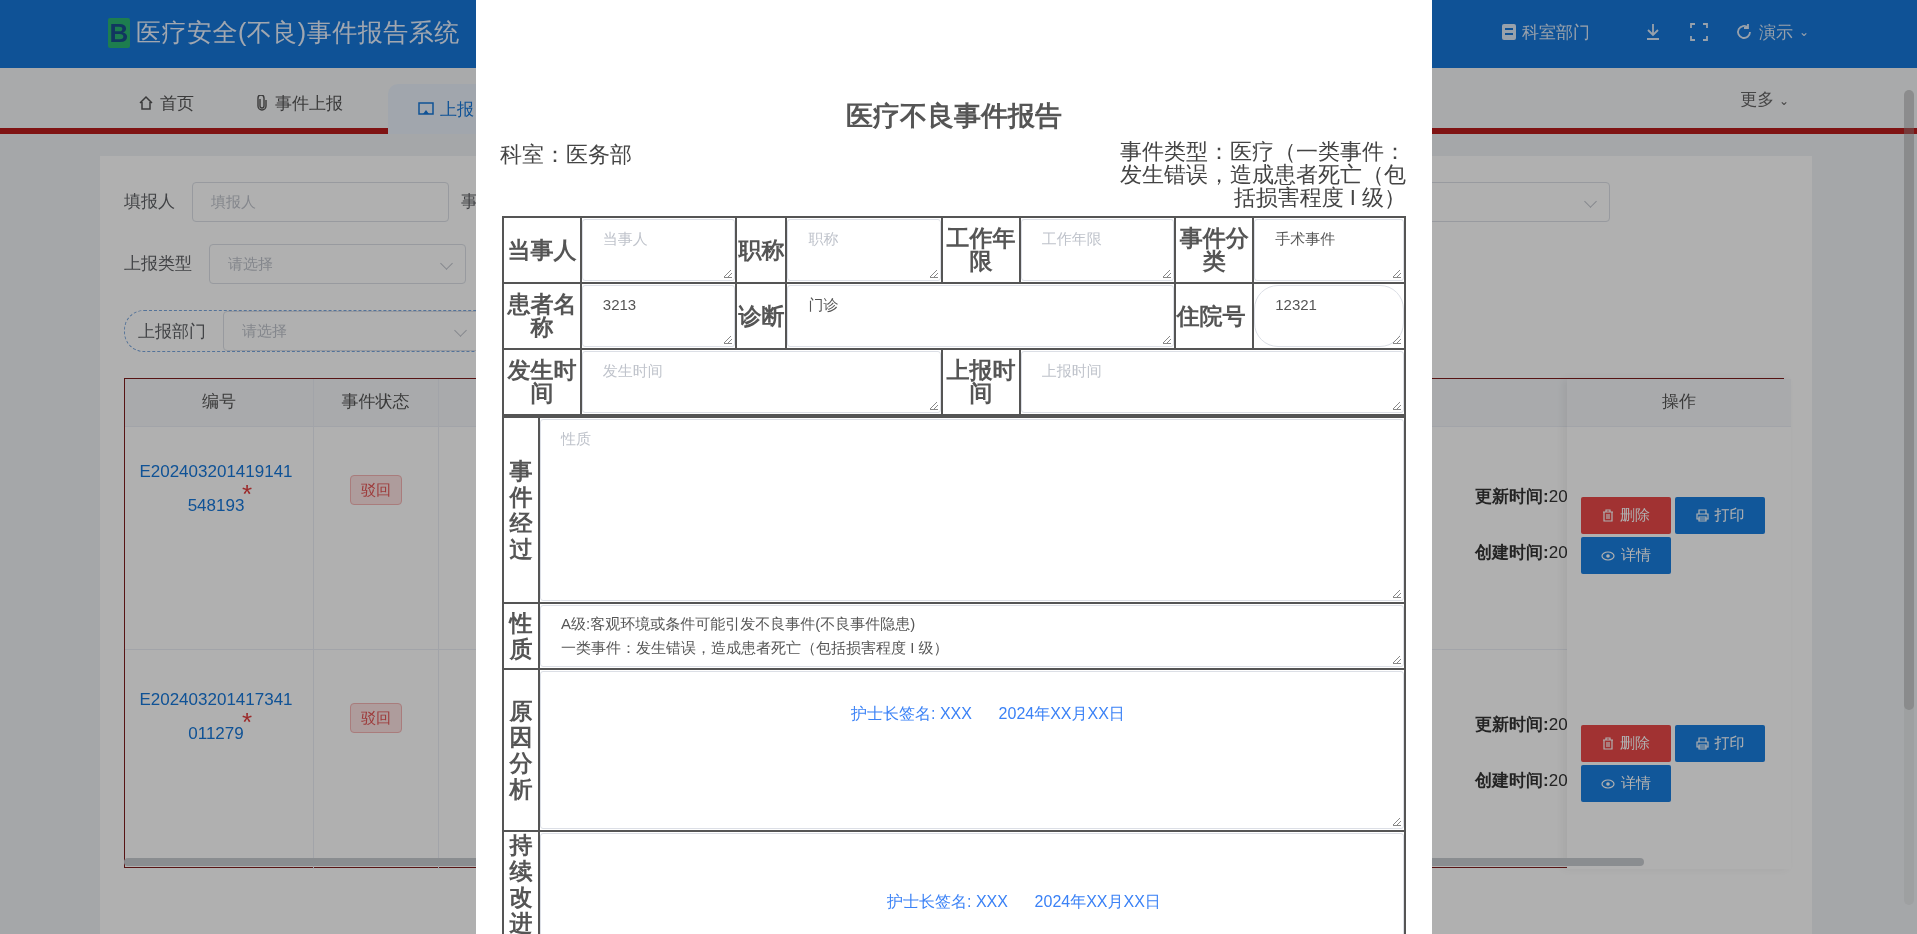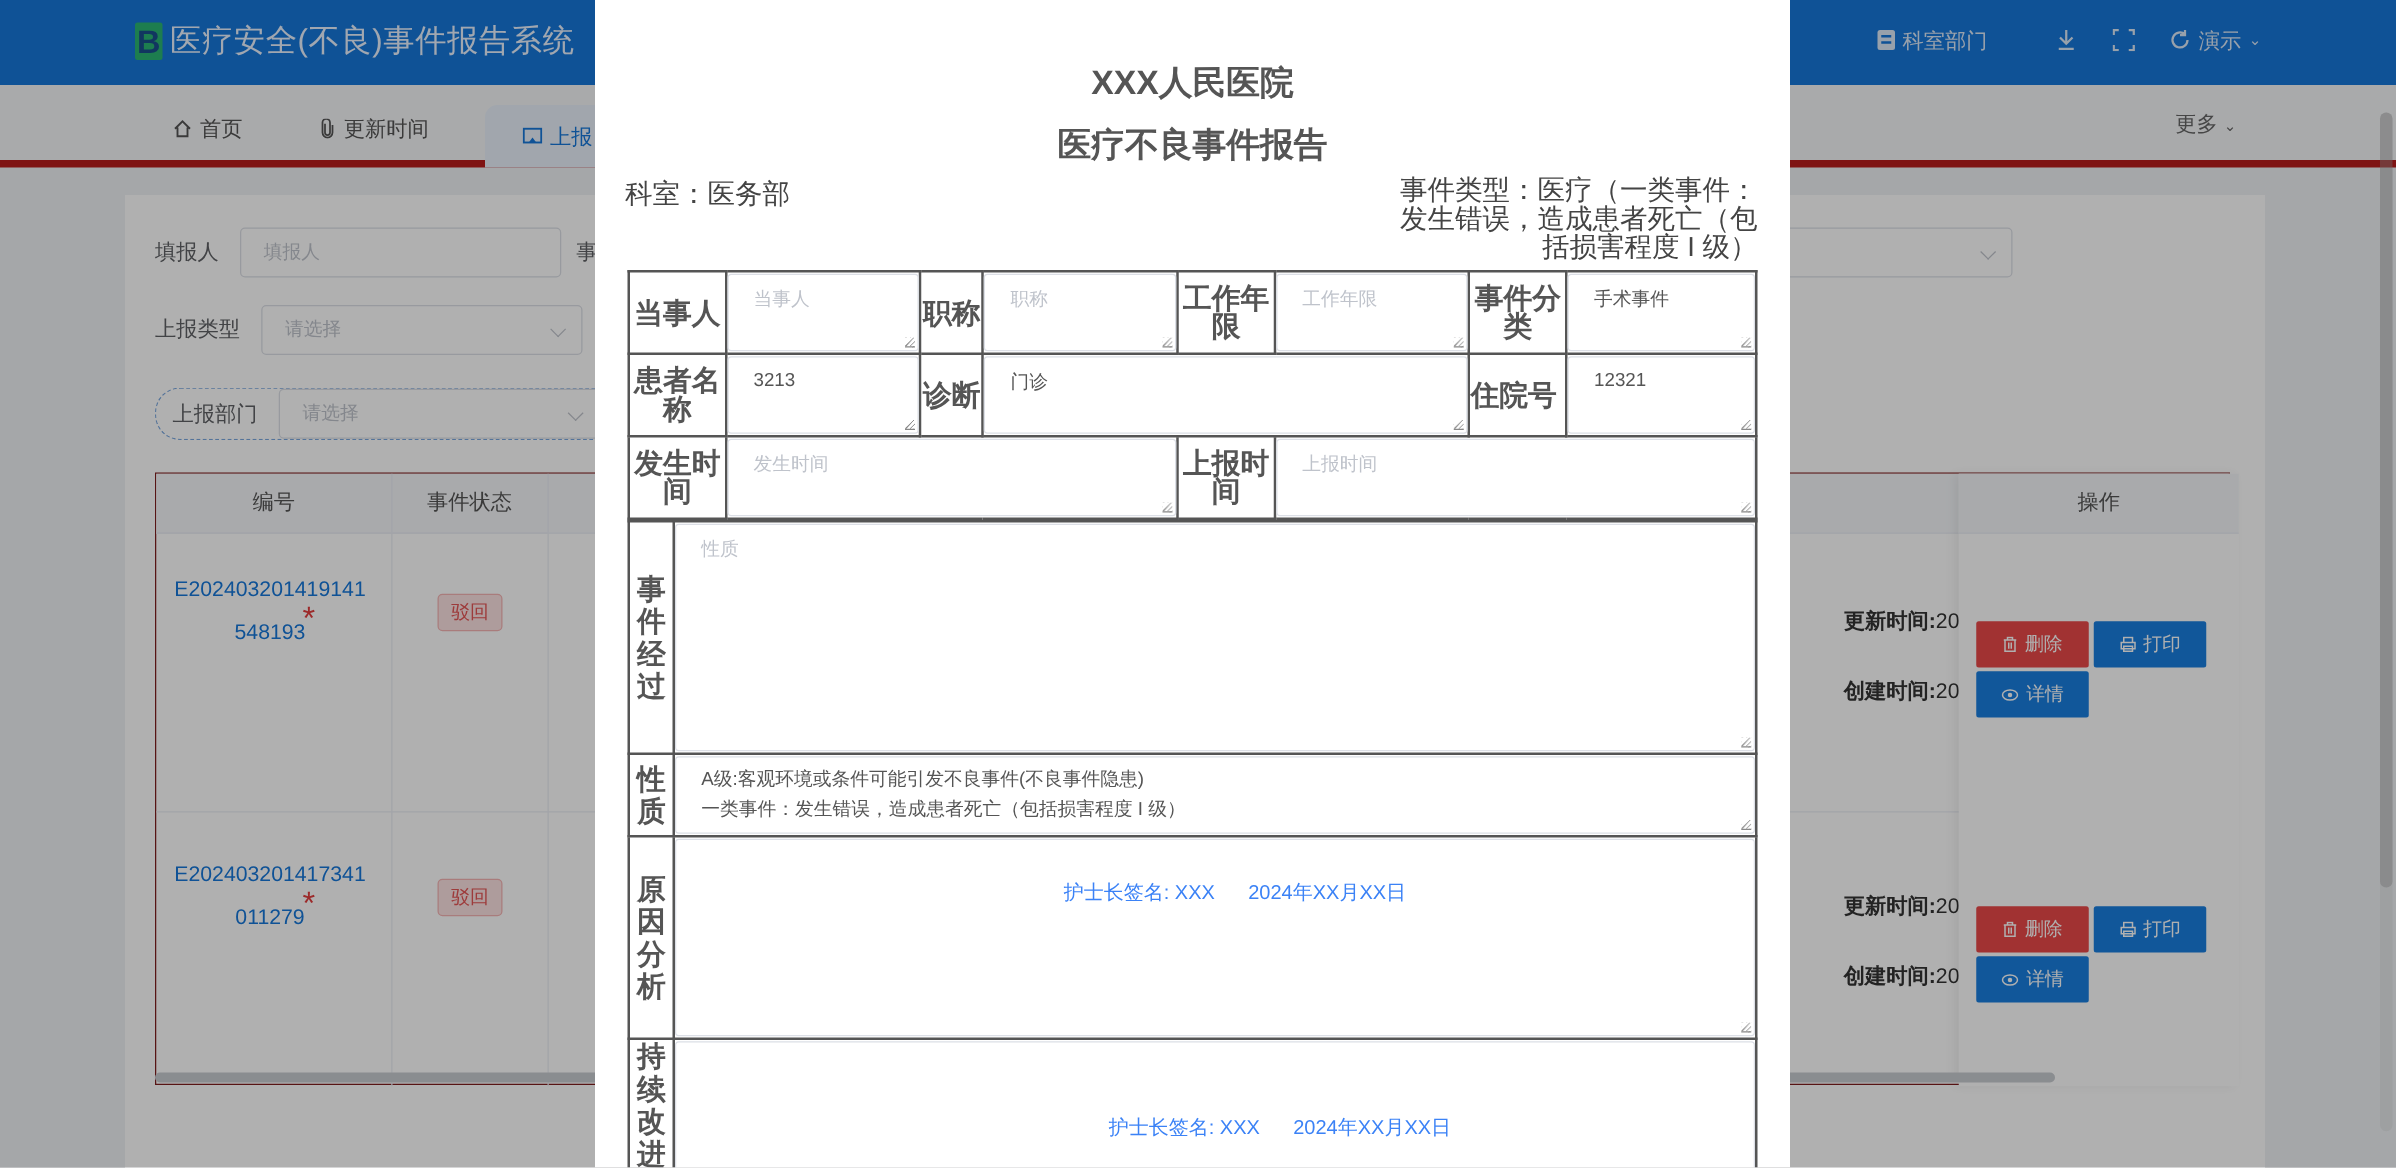--- a/index.html
+++ b/index.html
@@ -102,21 +102,21 @@
   <div class="tab" style="left:138px;">
     <svg width="16" height="16">
         <path d="M2 8L8 2l6 6M4 7v7h8V7" stroke="#555" stroke-width="1.5" fill="none"></path>
       </svg>
     <span>首页</span>
   </div>
   <div class="tab" style="left:255px;">
     <svg width="14" height="16">
         <path d="M5 4v7a2 2 0 0 0 4 0V3a3 3 0 0 0-6 0v8a4 4 0 0 0 8 0V5" stroke="#555" stroke-width="1.4" fill="none"></path>
       </svg>
-    <span>更新时间</span>
+    <span>事件上报</span>
   </div>
   <div class="tab active" style="left:388px;">
     <svg width="16" height="16">
         <rect x="1" y="2" width="14" height="11" stroke="#1677d9" stroke-width="1.5" fill="none"></rect>
         <path d="M5 13l3-4 3 4z" fill="#1677d9"></path>
       </svg>
     <span>上报</span>
   </div>
   <div class="more"><span>更多</span> <span style="font-size:12px;">⌄</span></div>
 </div>
@@ -216,21 +216,20 @@
     </div>
   </div>
   <div class="hscroll"></div>
 </div>
 
 <div class="overlay"></div>
 <div class="vscroll-track"></div>
 <div class="vscroll-thumb"></div>
 
 <div class="paper">
-  <div class="h1" style="top:48px;">XXX人民医院</div>
   <div class="h1" style="top:98px;">医疗不良事件报告</div>
   <div class="dept">科室：医务部</div>
   <div class="etype">事件类型：医疗（一类事件：发生错误，造成患者死亡（包括损害程度 I 级）</div>
 
   <table class="form">
     <colgroup>
       <col style="width:78px">
         <col style="width:156px">
         <col style="width:50px">
         <col style="width:156px">
@@ -262,21 +261,21 @@
       <td class="lbl">患者名称</td>
       <td>
             <div class="ta" style="height:62px;"><span>3213</span><span class="grip"></span></div>
           </td>
       <td class="lbl">诊断</td>
       <td colspan="3">
             <div class="ta" style="height:62px;"><span>门诊</span><span class="grip"></span></div>
           </td>
       <td class="lbl" style="text-align:left;">住院号</td>
       <td>
-            <div class="ta" style="height:62px;"><span>12321</span><span class="grip"></span></div>
+            <div class="ta" style="height:62px;border-radius:24px;"><span>12321</span><span class="grip"></span></div>
           </td>
     </tr>
     <tr style="height:66px;">
       <td class="lbl">发生时间</td>
       <td colspan="3">
             <div class="ta ph" style="height:62px;"><span>发生时间</span><span class="grip"></span></div>
           </td>
       <td class="lbl">上报时间</td>
       <td colspan="3">
             <div class="ta ph" style="height:62px;"><span>上报时间</span><span class="grip"></span></div>

